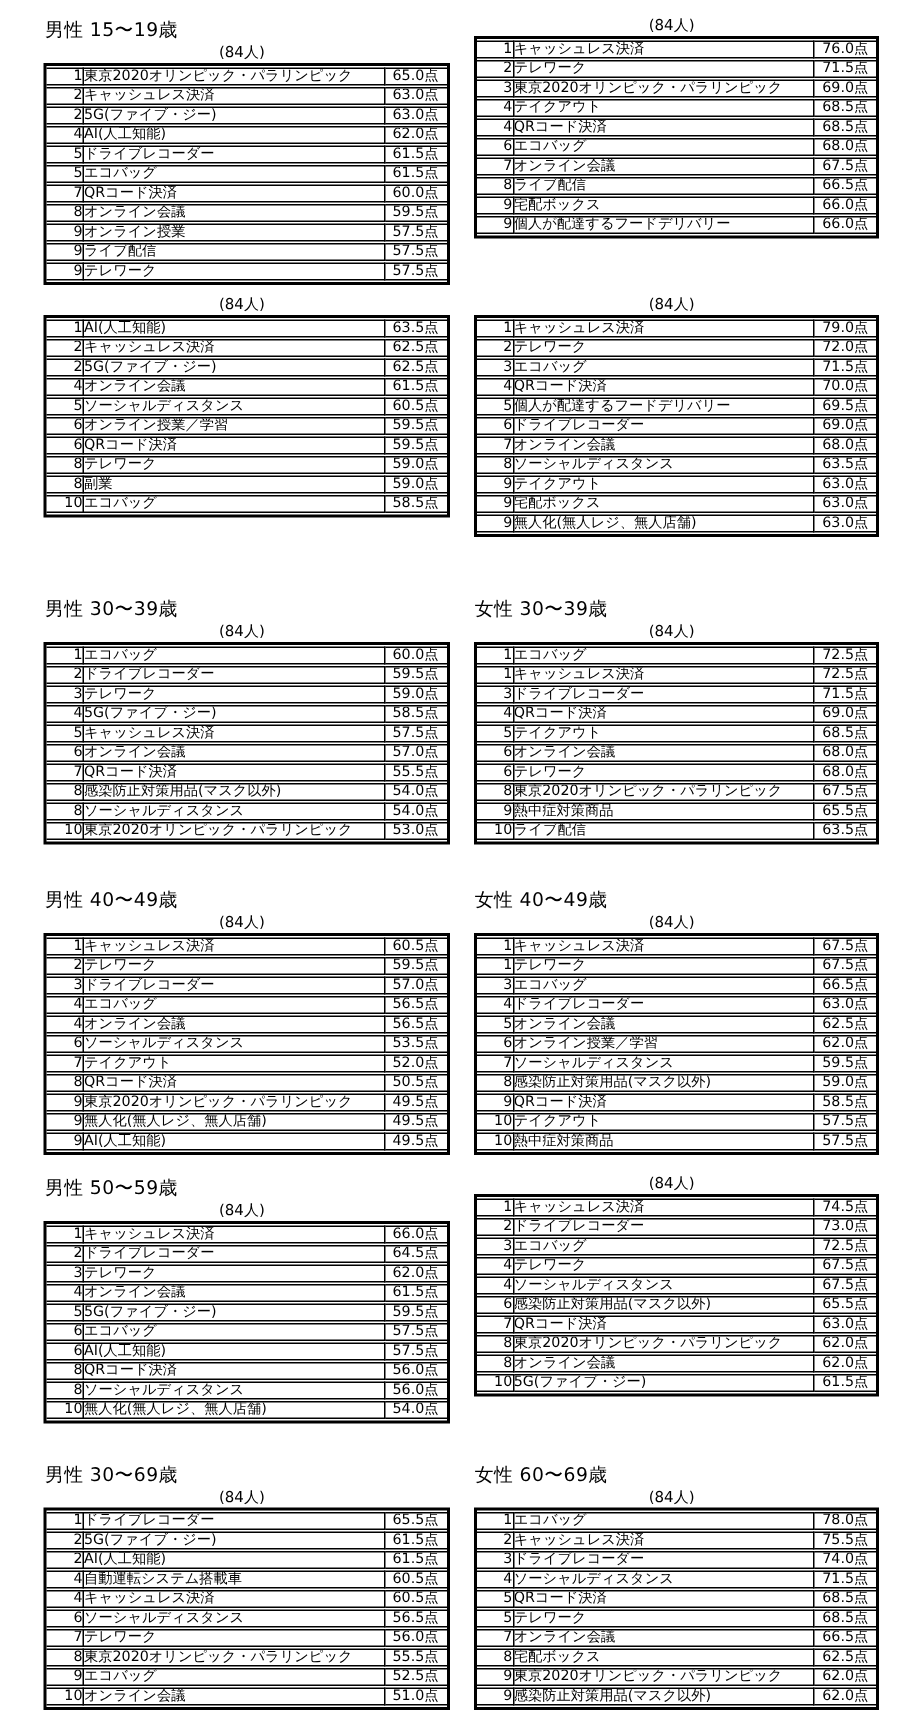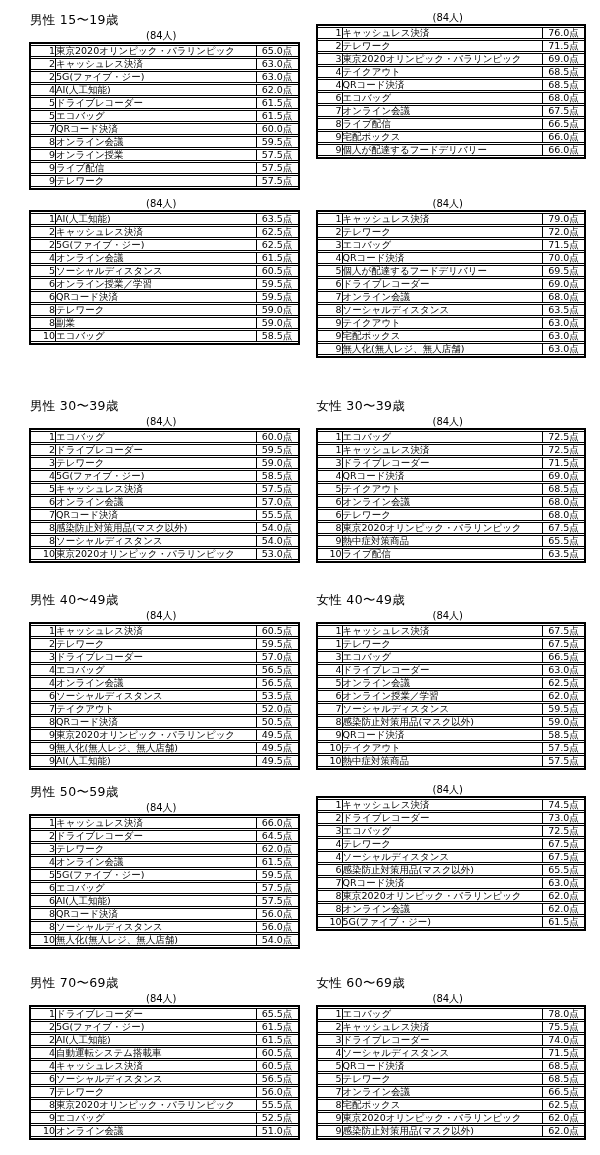--- a/index.html
+++ b/index.html
@@ -780,21 +780,21 @@
     <td class="rank">10</td>
     <td class="item">5G(ファイブ・ジー)</td>
     <td class="score">61.5点</td>
   </tr>
 </tbody>
     </table>
   </section>
 </div>
     <div class="section-row">
   <section class="panel">
-    <h2 class="title">男性 70〜69歳</h2>
+    <h2 class="title">男性 30〜69歳</h2>
     <div class="count">(84人)</div>
     <table class="rank-table">
       <tbody>
   <tr class="rank-row">
     <td class="rank">1</td>
     <td class="item">ドライブレコーダー</td>
     <td class="score">65.5点</td>
   </tr>
 
   <tr class="rank-row">

